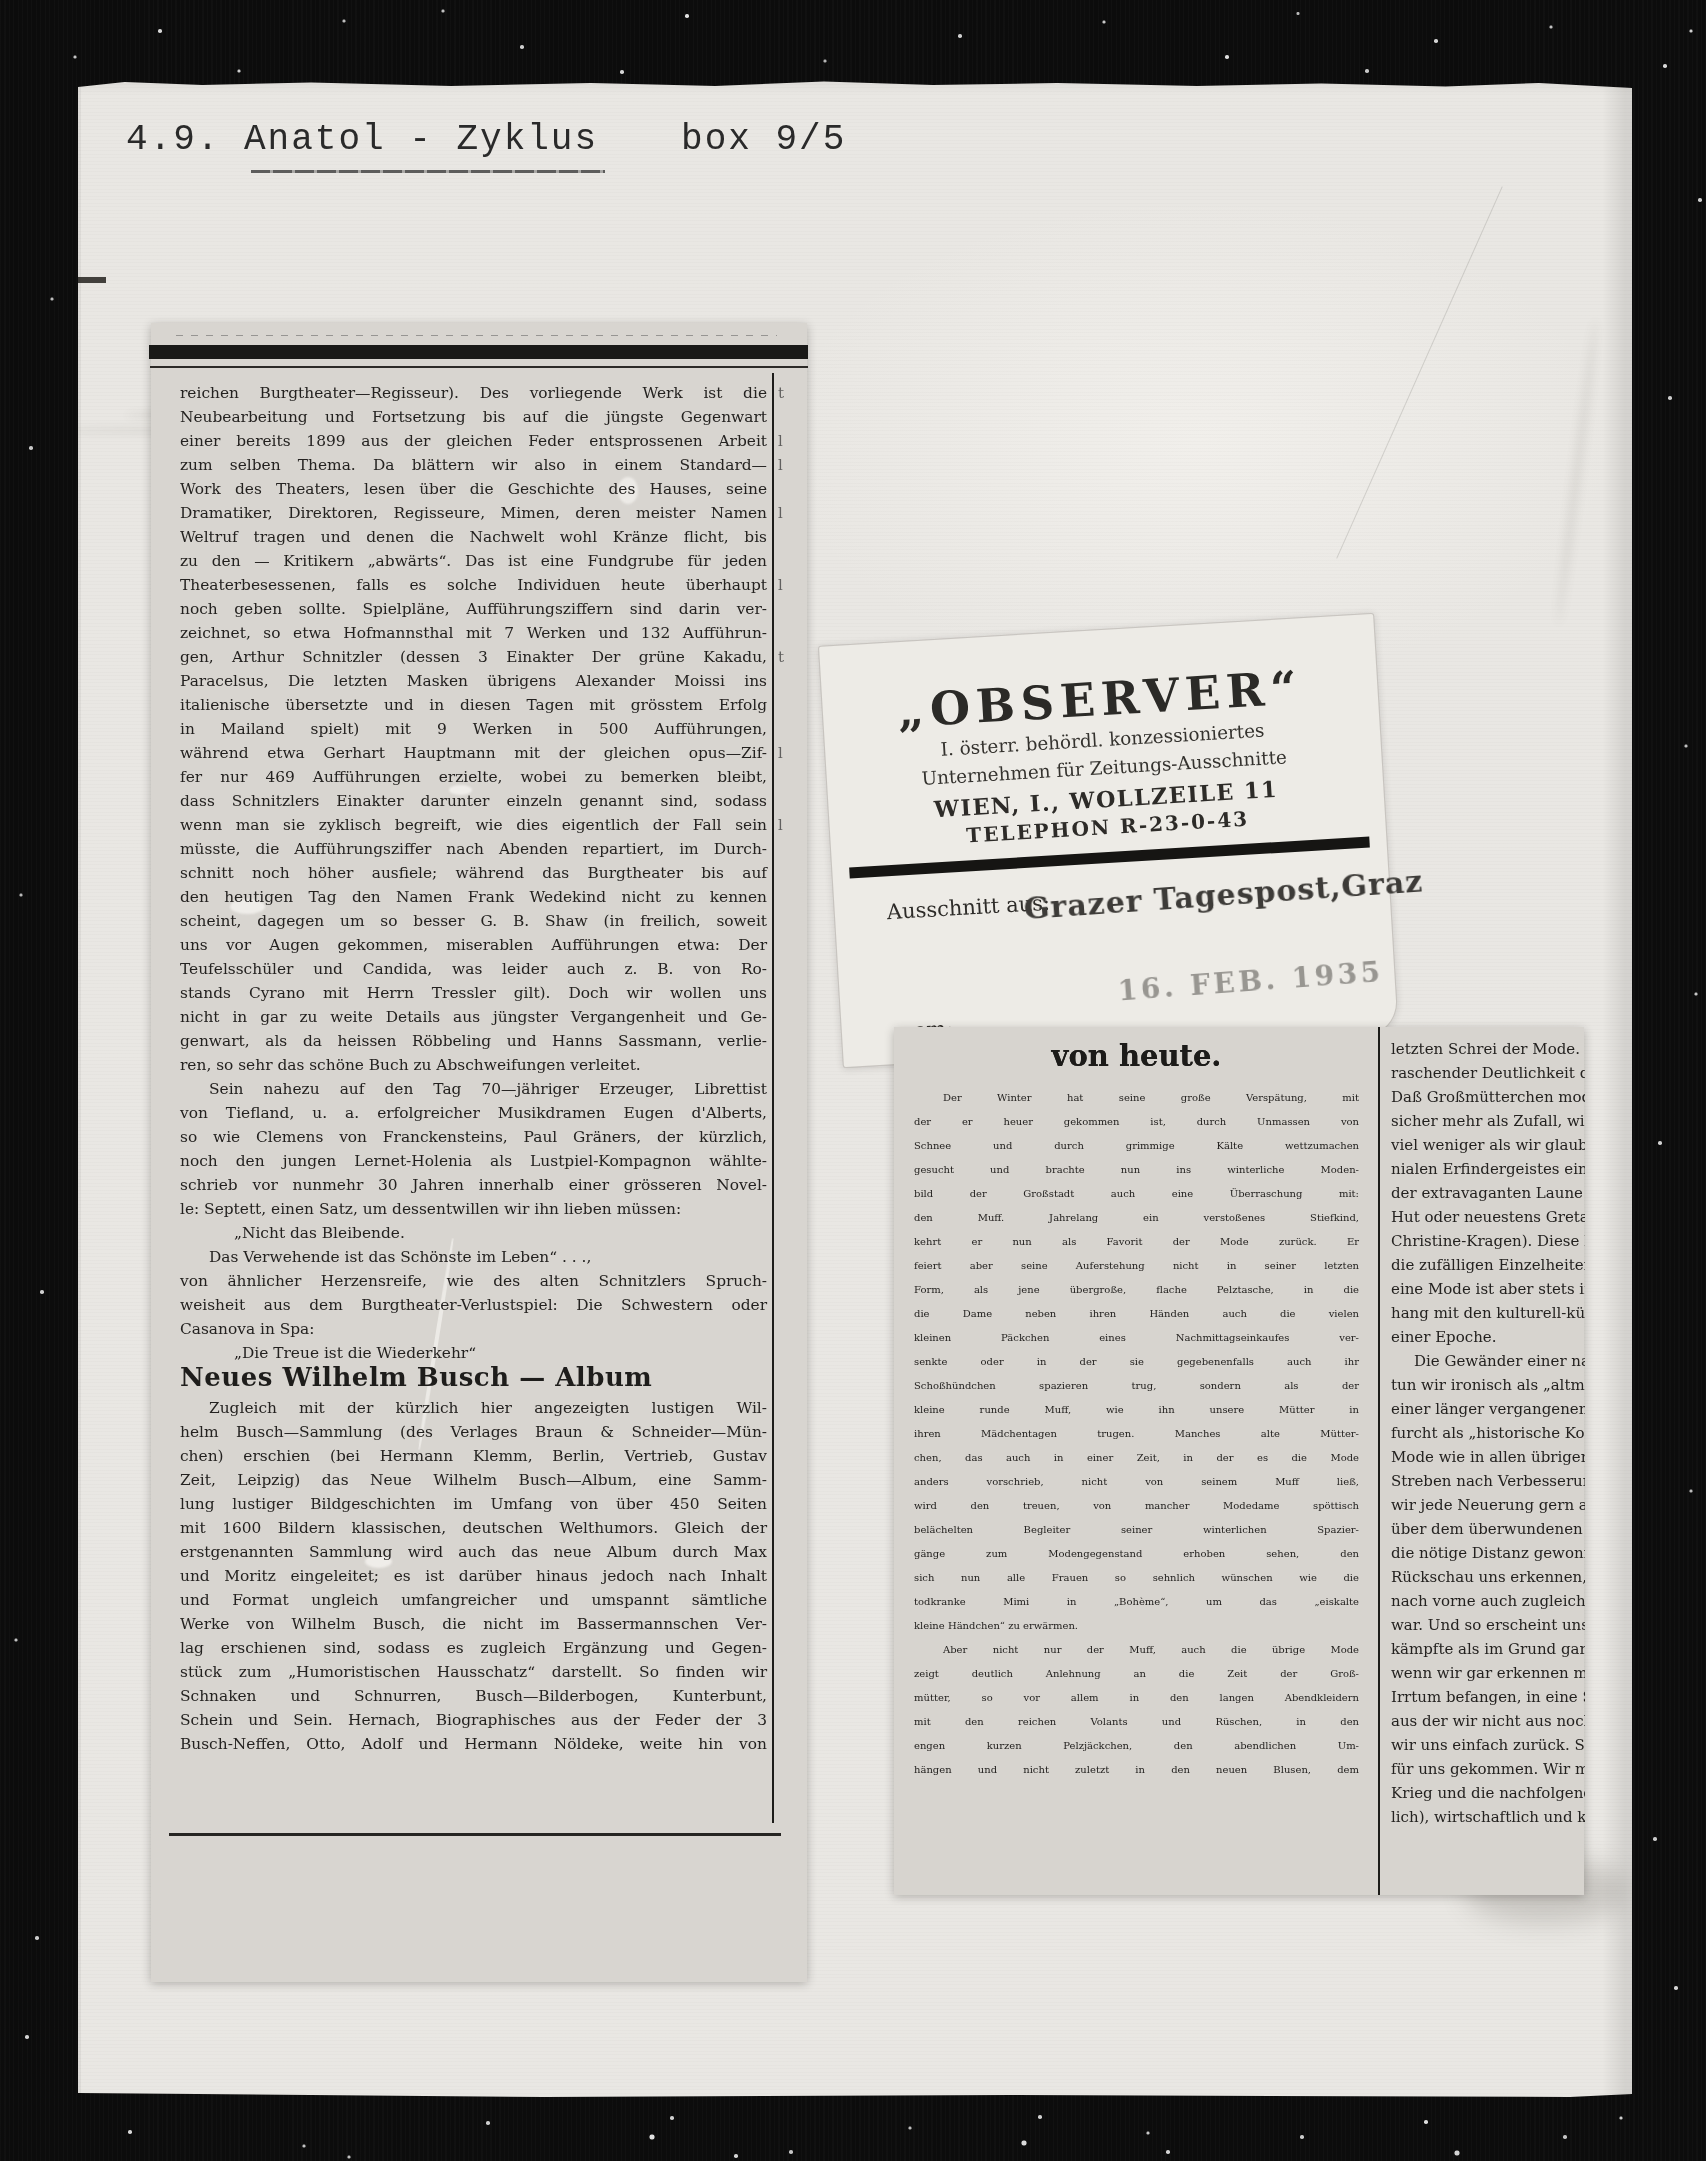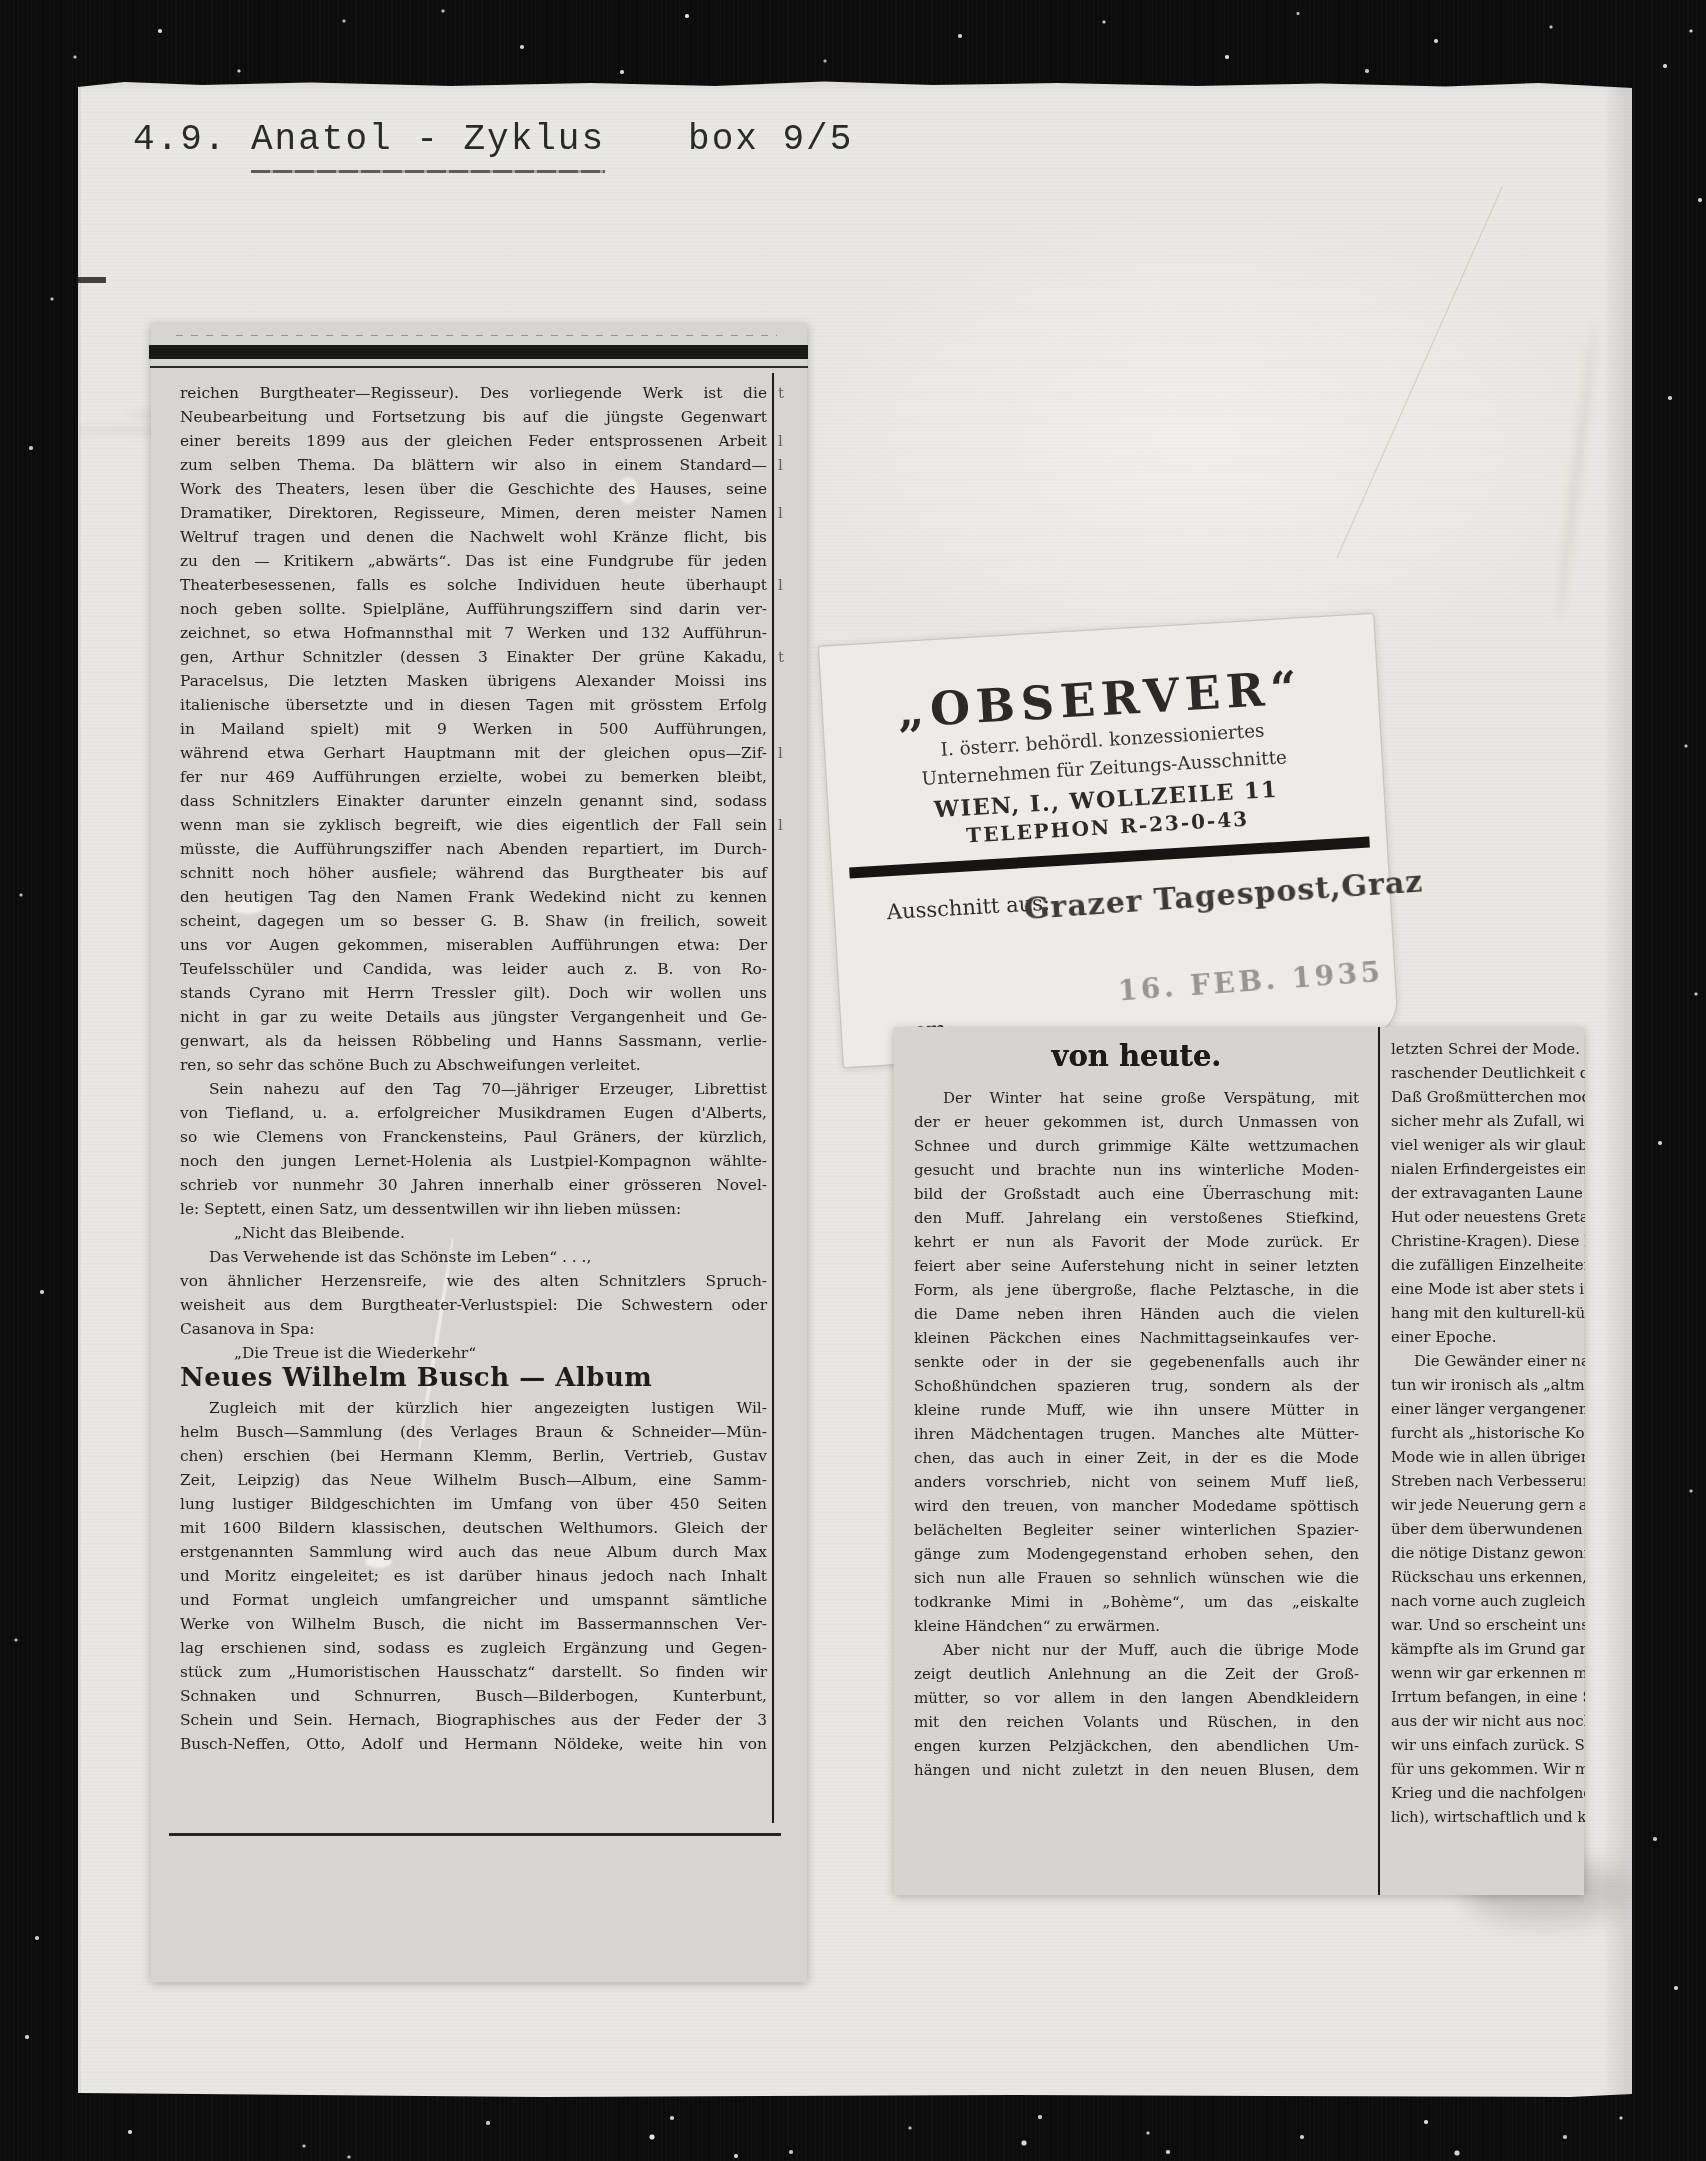--- a/index.html
+++ b/index.html
@@ -57,21 +57,21 @@
   .sm2{left:-20px;top:348px;width:278px;height:5px;opacity:.12;}
   .sm3{left:1386px;top:1778px;width:164px;height:65px;opacity:.20;filter:blur(13px);}
   .sm4{left:1495px;top:238px;width:8px;height:308px;opacity:.10;filter:blur(5px);transform:rotate(7deg);}
   .scratch{position:absolute;background:#3a382f;opacity:.16;}
   .sc1{left:1341px;top:89px;width:1px;height:407px;transform:rotate(24deg);}
   .sc2{left:1217px;top:1142px;width:1px;height:447px;transform:rotate(31deg);background:#fff;opacity:.55;}
   .sc3{left:1033px;top:1440px;width:1px;height:377px;transform:rotate(27deg);background:#fff;opacity:.45;}
   .sc4{left:209px;top:1465px;width:1px;height:308px;transform:rotate(14deg);opacity:.22;}
 
   
-  .hdr{position:absolute;left:55px;top:39px;color:#2a2a2a;
+  .hdr{position:absolute;left:48px;top:39px;color:#2a2a2a;
     font-family:"Liberation Mono", monospace;font-size:36px;letter-spacing:2px;white-space:nowrap;}
   .hdr .boxno{margin-left:83px;}
   .hdr-underline{position:absolute;left:173px;top:90px;width:354px;height:2.5px;opacity:.8;
     background:repeating-linear-gradient(90deg,#3a3a3a 0 19px, rgba(58,58,58,.45) 19px 22px);}
 
   
   .clip-left{position:absolute;left:73px;top:243px;width:656px;height:1659px;
     background:#d8d5d0;box-shadow:0 1.5px 9px rgba(40,38,34,.30);color:#222;}
   .clip-left .dotline{position:absolute;left:25px;right:30px;top:12px;height:1px;
     background:repeating-linear-gradient(90deg,#555 0 7px, transparent 7px 15px);opacity:.5;}
@@ -118,21 +118,21 @@
   .stamp-source{left:189px;top:254px;font-size:30px;letter-spacing:1px;transform:rotate(-.6deg);}
   .stamp-date{left:278px;top:343px;font-size:28px;letter-spacing:3.5px;color:#53514d;opacity:.55;
     filter:blur(0.6px);transform:rotate(-.8deg);}
 
   
   .clip-right{position:absolute;left:816px;top:947px;width:690px;height:868px;
     background:#d7d4cf;box-shadow:0 1.5px 9px rgba(40,38,34,.30);color:#242220;}
   .mode-col{position:absolute;left:20px;top:13px;width:445px;}
   .mode-heading{text-align:center;font-weight:bold;font-size:29px;line-height:33px;
     color:#1c1b19;font-family:"DejaVu Serif",serif;text-shadow:0 0 0.5px #1c1b19;}
-  .mode-body{margin-top:13px;font-size:15px;line-height:24px;}
+  .mode-body{margin-top:13px;font-size:10px;line-height:24px;}
   .mode-body .ln{height:24px;}
   .vrule{position:absolute;left:484px;top:0;width:2px;height:100%;background:#1d1c1a;}
   .side-col{position:absolute;left:497px;top:10px;width:194px;height:844px;overflow:hidden;
     font-size:15px;line-height:24px;}
   .sc-ln{height:24px;white-space:nowrap;}
   .sc-ln.ind{text-indent:23px;}
 </style>
 </head>
 <body>
 

